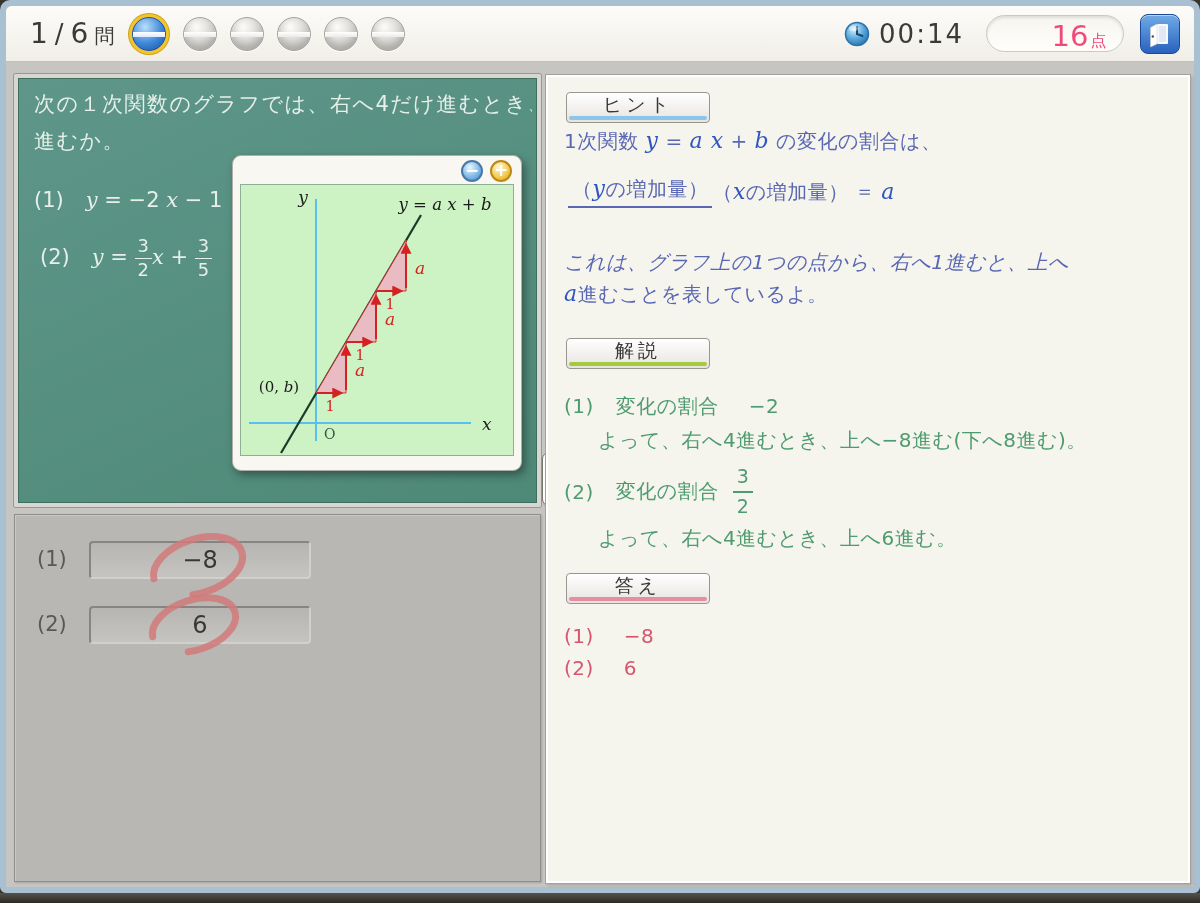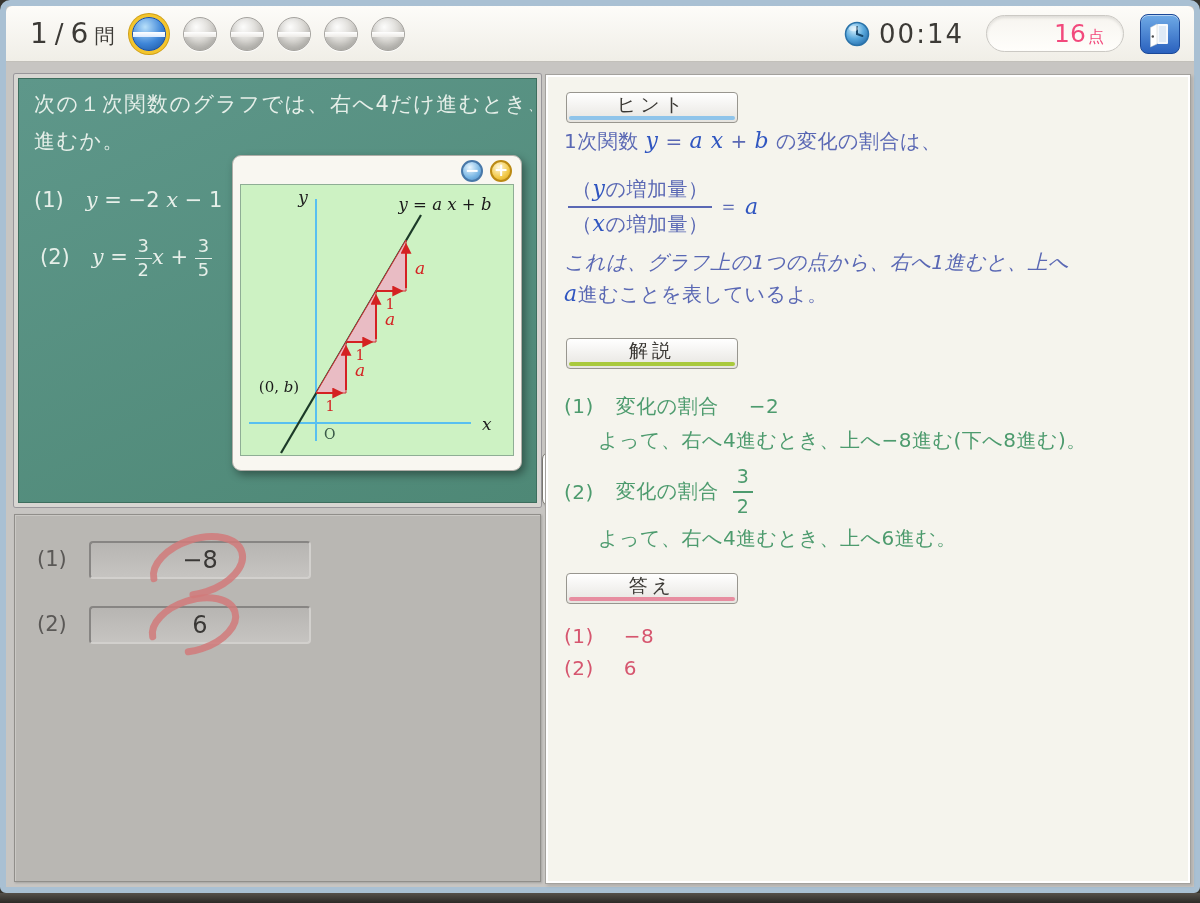--- a/index.html
+++ b/index.html
@@ -27,21 +27,21 @@
   .circle.active{background:radial-gradient(circle at 38% 28%, #b8e0fa, #3f86d8 55%, #17519e 100%);
     border:1px solid #1c4f9e;margin:0 4px;
     box-shadow:0 0 0 3px #f3c52d, 0 0 0 4px #cf9f16;}
   .circle.active .band{background:linear-gradient(#ffffff,#dbeafe);}
   .tb-spacer{flex:1;}
   .clock{width:28px;height:28px;margin-right:8px;}
   .timer{font-size:26px;color:#3c3a36;letter-spacing:2px;margin-right:22px;}
   .score-pill{width:138px;height:37px;border-radius:19px;display:flex;align-items:baseline;
     justify-content:center;background:linear-gradient(#f7f5f0,#fffefb);
     border:1px solid #cbc9c4;box-shadow:inset 0 2px 3px rgba(0,0,0,.1);padding-top:3px;margin-right:16px;}
-  .score-pill .val{font-size:25px;color:var(--score-text);margin-left:48px;}
+  .score-pill .val{font-size:29px;color:var(--score-text);margin-left:48px;}
   .score-pill .unit{font-size:16px;color:var(--score-text);margin-left:2px;}
   .exit-btn{width:40px;height:40px;border-radius:8px;cursor:pointer;
     background:linear-gradient(#6faae6,#2a61be);border:1px solid #1b4898;
     box-shadow:inset 0 1px 0 rgba(255,255,255,.5);display:flex;align-items:center;justify-content:center;}
 
   
   .content{position:relative;height:824px;}
 
   
   .board{position:absolute;left:8px;top:12px;width:527px;height:433px;
@@ -89,37 +89,37 @@
   .handle{position:absolute;left:536px;top:390px;width:20px;height:54px;cursor:pointer;
     background:linear-gradient(90deg,#ffffff,#dedcd6);border:1px solid #78766f;border-radius:7px;
     box-shadow:1px 1px 2px rgba(0,0,0,.3);display:flex;align-items:center;justify-content:center;}
   .handle .tri{width:0;height:0;border-left:9px solid #1c1c1c;
     border-top:6px solid transparent;border-bottom:6px solid transparent;margin-left:2px;}
 
   
   .right-panel{position:absolute;left:539px;top:12px;width:646px;height:810px;
     background:#f5f4ed;border:1px solid #a3a19d;
     box-shadow:inset 0 0 0 2px #ffffff, 2px 2px 3px rgba(0,0,0,.12);}
-  .sec-btn{position:absolute;left:20px;width:172px;height:31px;cursor:pointer;
+  .sec-btn{position:absolute;left:20px;width:144px;height:31px;cursor:pointer;
     background:linear-gradient(#ffffff,#e6e4df);border:1px solid #98968f;border-radius:4px;
     font-size:19px;letter-spacing:4px;color:#3a3834;
     display:flex;align-items:center;justify-content:center;padding-bottom:5px;}
   .sec-btn::after{content:"";position:absolute;left:2px;right:2px;bottom:2px;height:4px;
     border-radius:2px;background:var(--accent,#ccc);}
   .btn-hint{top:17px;--accent:var(--hint-accent);}
   .btn-explain{top:263px;--accent:var(--explain-accent);}
   .btn-answer{top:498px;--accent:var(--answer-accent);}
   .rp-text{position:absolute;font-size:20px;letter-spacing:.5px;white-space:nowrap;}
   .hint-c{color:var(--hint-text);}
   .hint-math{color:var(--hint-math);font-size:22px;}
   .exp-c{color:var(--explain-text);}
   .ans-c{color:var(--answer-text);}
   .hint-l1{left:18px;top:53px;}
   .hint-fracline{left:22px;top:100px;display:flex;align-items:center;}
-  .hint-fracline .bigfrac{display:inline-flex;flex-direction:column;align-items:center;font-size:20px;line-height:1.3;}
+  .hint-fracline .bigfrac{display:inline-flex;flex-direction:row;align-items:center;font-size:20px;line-height:1.3;}
   .hint-fracline .bigfrac .num{padding:0 4px 2px;border-bottom:2px solid var(--hint-text);}
   .hint-fracline .bigfrac .den{padding-top:2px;}
   .hint-l2{left:18px;top:174px;font-style:italic;}
   .hint-l3{left:18px;top:206px;}
   .exp-l1{left:18px;top:318px;}
   .exp-l2{left:52px;top:352px;}
   .exp-l3{left:18px;top:390px;display:flex;align-items:center;}
   .exp-l3 .bigfrac{display:inline-flex;flex-direction:column;align-items:center;font-size:19px;
     line-height:1.25;margin-left:14px;}
   .exp-l3 .bigfrac .num{padding:0 4px 2px;border-bottom:2px solid var(--explain-text);}

